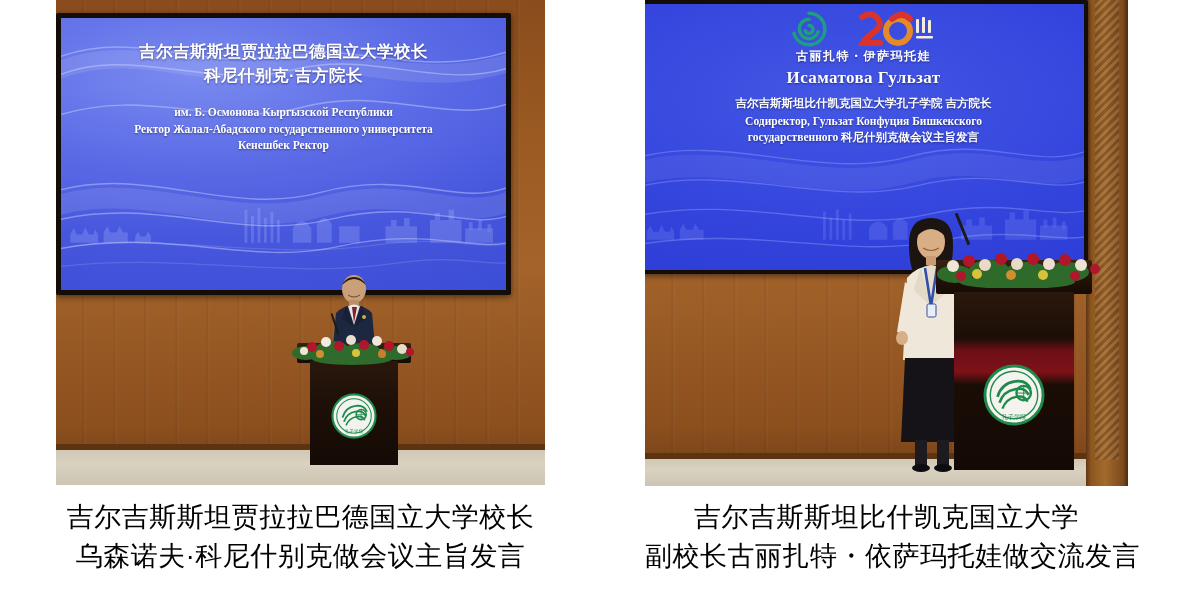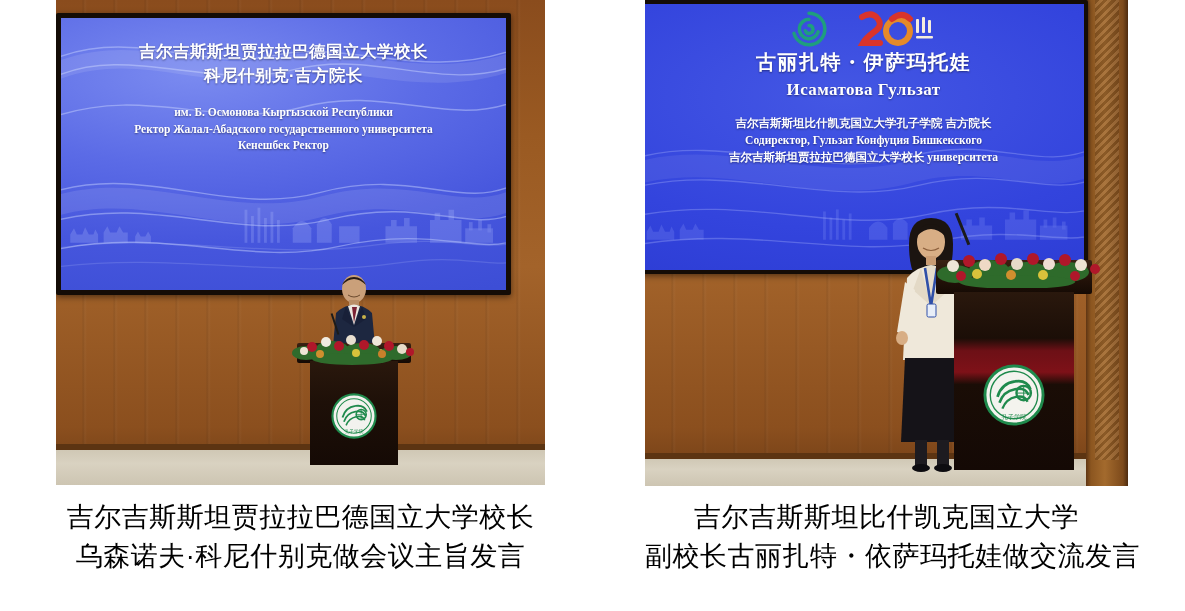--- a/index.html
+++ b/index.html
@@ -134,35 +134,35 @@
   .figure.left .screen-text  { top: 22px; }
   .figure.right .screen-text { top: 20px; }
 
   .st-cn-name {
     font-size: 16.5px;
     font-weight: 700;
     letter-spacing: .5px;
     line-height: 1.45;
     margin: 0 10px;
   }
-  .figure.right .st-cn-name { font-size: 20px; letter-spacing: 1.5px; }
+  .figure.right .st-cn-name { font-size: 12px; letter-spacing: 1.5px; }
 
   .st-ru-name {
     font-family: "Liberation Serif", "DejaVu Serif", serif;
     font-size: 17px;
     font-weight: 700;
     line-height: 1.3;
     margin: 2px 10px 0;
     letter-spacing: .4px;
   }
 
   .st-sub {
     margin-top: 16px;
   }
-  .figure.right .st-sub { margin-top: 14px; }
+  .figure.right .st-sub { margin-top: 6px; }
 
   .st-sub-cn {
     font-size: 11.5px;
     font-weight: 700;
     line-height: 1.5;
     margin: 0 14px;
   }
   .st-sub-ru {
     font-family: "Liberation Serif", "DejaVu Serif", serif;
     font-size: 11.5px;
@@ -502,21 +502,21 @@
               </svg>
             </div>
           </div>
 
           <div class="screen-text" style="top:44px;">
             <div class="st-cn-name">古丽扎特・伊萨玛托娃</div>
             <div class="st-ru-name">Исаматова Гульзат</div>
             <div class="st-sub">
               <div class="st-sub-cn">吉尔吉斯斯坦比什凯克国立大学孔子学院 吉方院长</div>
               <div class="st-sub-ru">Содиректор, Гульзат Конфуция Бишкекского</div>
-              <div class="st-sub-ru">吉尔吉斯斯坦贾拉拉巴德国立大学校长 университета</div>
+              <div class="st-sub-ru">государственного 科尼什别克做会议主旨发言</div>
             </div>
           </div>
 
         </div>
       </div>
 
       <div class="speaker">
         <svg viewBox="0 0 108 262" preserveAspectRatio="xMidYMax meet">
 
           <path d="M32,34 q0,-26 22,-26 q22,0 22,26 q0,22 -6,32 q-16,8 -32,0 q-6,-10 -6,-32 z" fill="#1b1410"></path>

